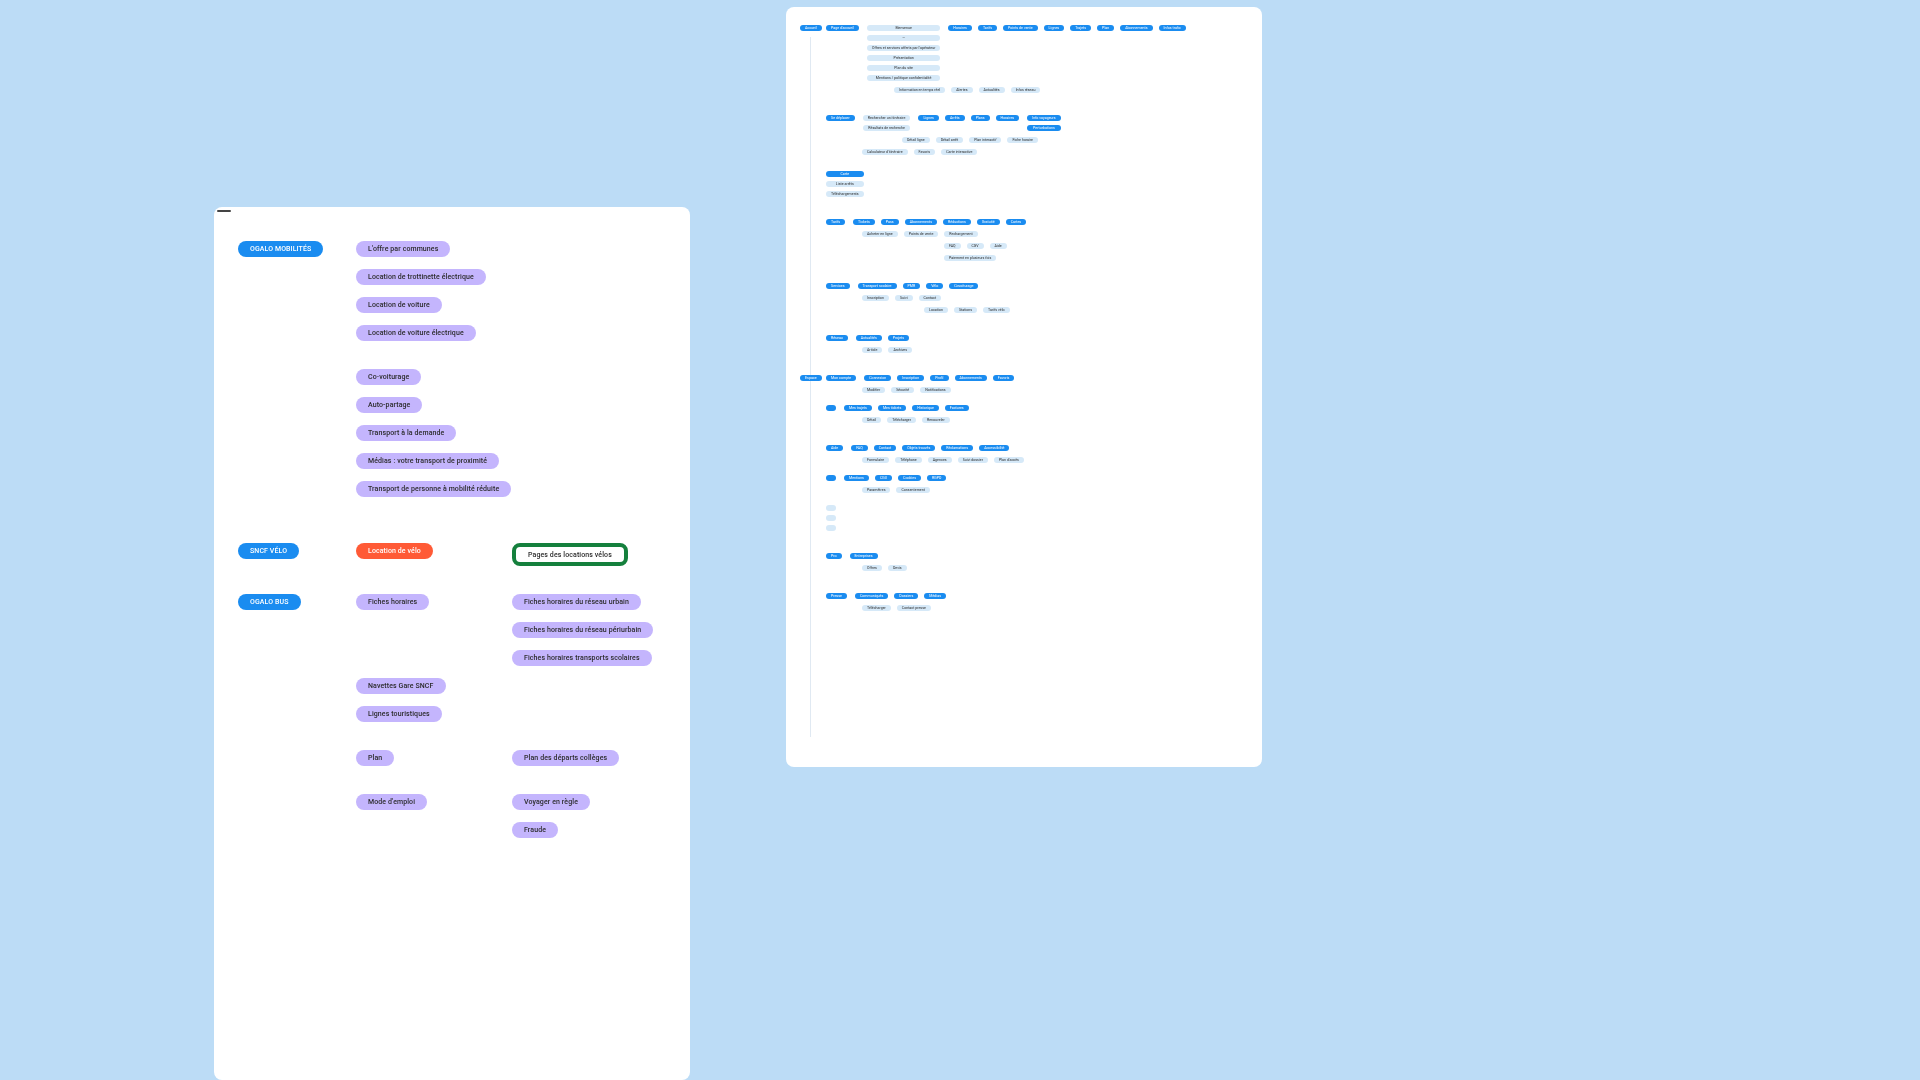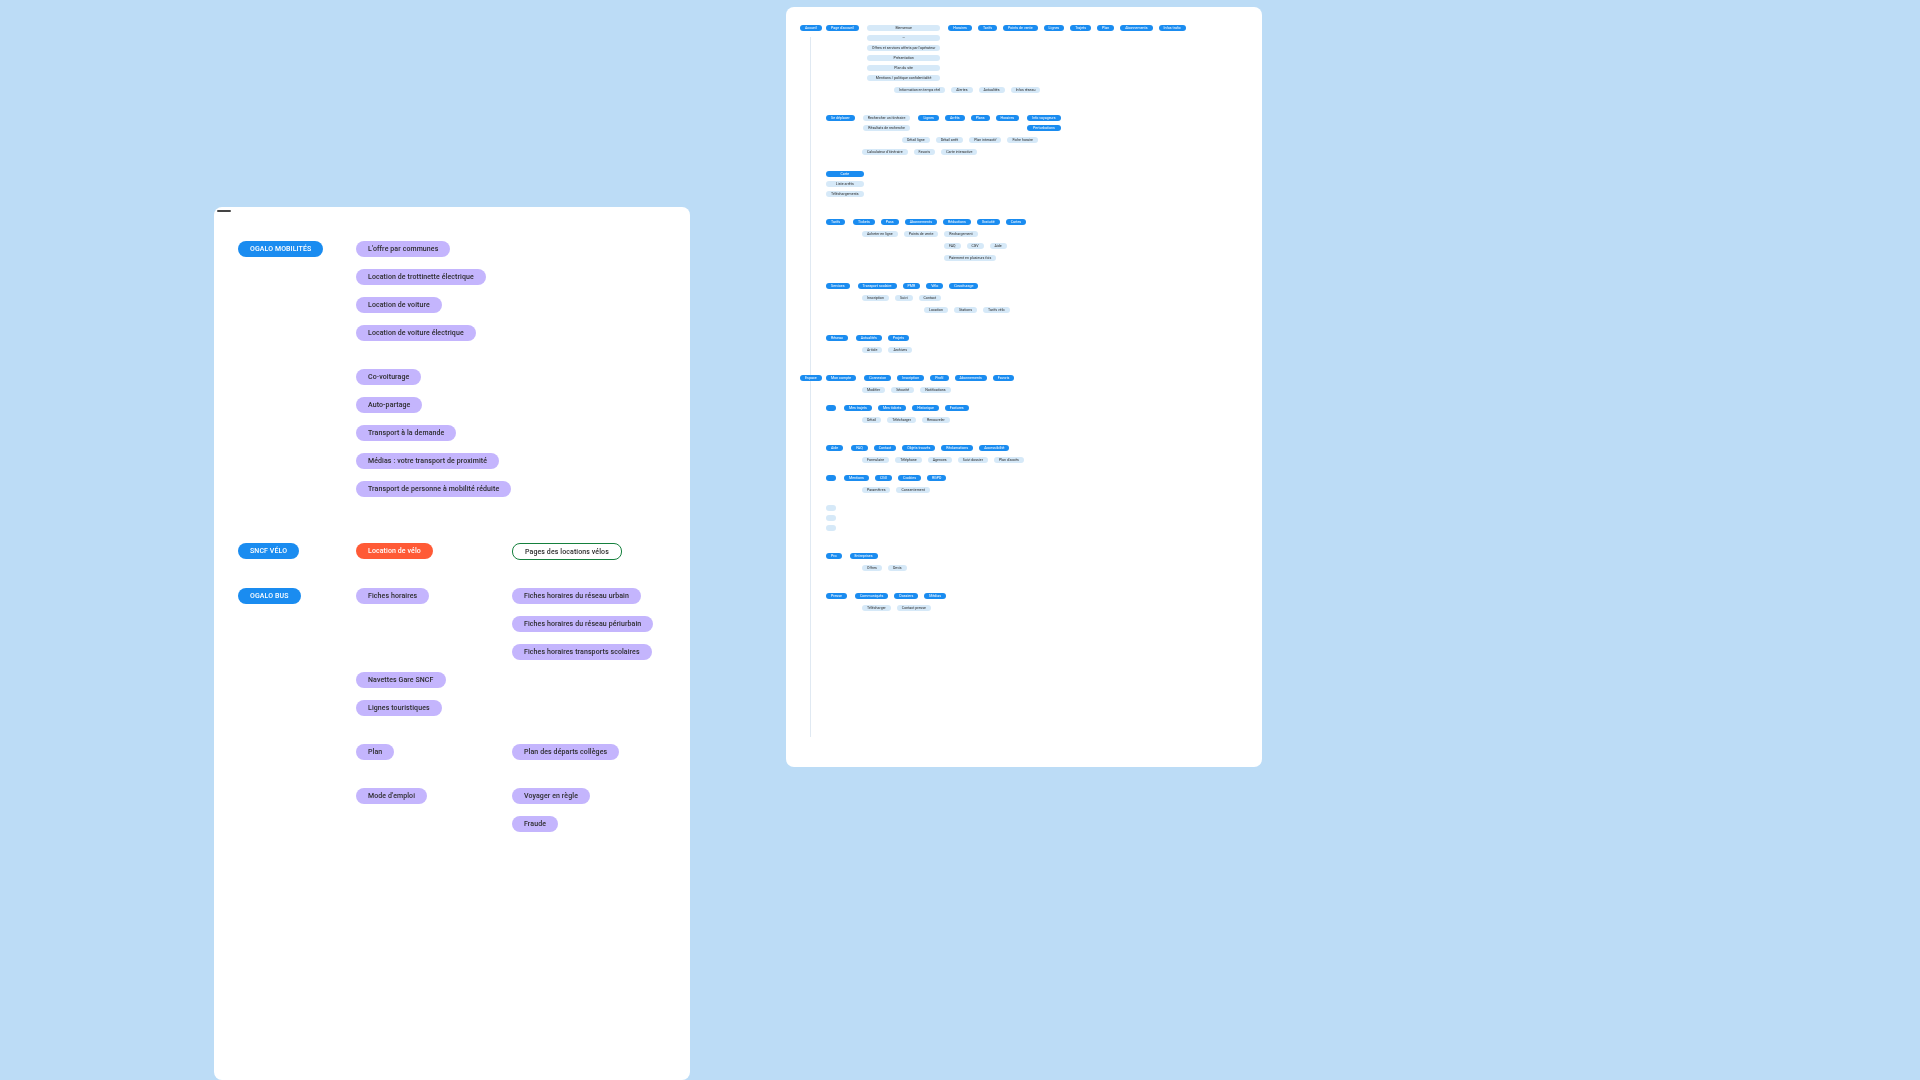--- a/index.html
+++ b/index.html
@@ -12,21 +12,21 @@
   .left-inner{position:relative;padding:34px 24px 0 24px;font-size:7px;color:#2b2b2b}
   .tab{position:absolute;left:3px;top:3px;width:14px;height:2px;background:#444;border-radius:1px}
   .row{display:flex;align-items:flex-start;margin-bottom:6px}
   .col-a{width:118px;flex:none}
   .col-b{width:156px;flex:none}
   .col-c{width:140px;flex:none}
   .chip{display:inline-flex;align-items:center;justify-content:center;height:16px;padding:0 12px;border-radius:8px;white-space:nowrap;font-weight:500;letter-spacing:.1px}
   .chip.primary{background:#1a8cf0;color:#fff}
   .chip.soft{background:#c4b5fd;color:#2b2b2b}
   .chip.red{background:#ff5a36;color:#fff}
-  .chip.outline{background:#fff;color:#2b2b2b;border:1px solid #15803d;height:15px}
+  .chip.outline{background:#fff;color:#2b2b2b;border:4px solid #15803d;height:15px}
   .spacer-sm{height:6px}
   .spacer-md{height:22px}
   .spacer-lg{height:40px}
 
   
   .right-inner{position:relative;transform-origin:top left;font-size:3.6px;color:#fff}
   .r-row{display:flex;align-items:flex-start;gap:8px;margin-bottom:6px}
   .r-col{display:flex;flex-direction:column;gap:4px}
   .r-chip{display:inline-flex;align-items:center;justify-content:center;height:6px;padding:0 5px;border-radius:3px;background:#1a8cf0;white-space:nowrap}
   .r-chip.s{background:#d6e9f8;color:#2b2b2b}

